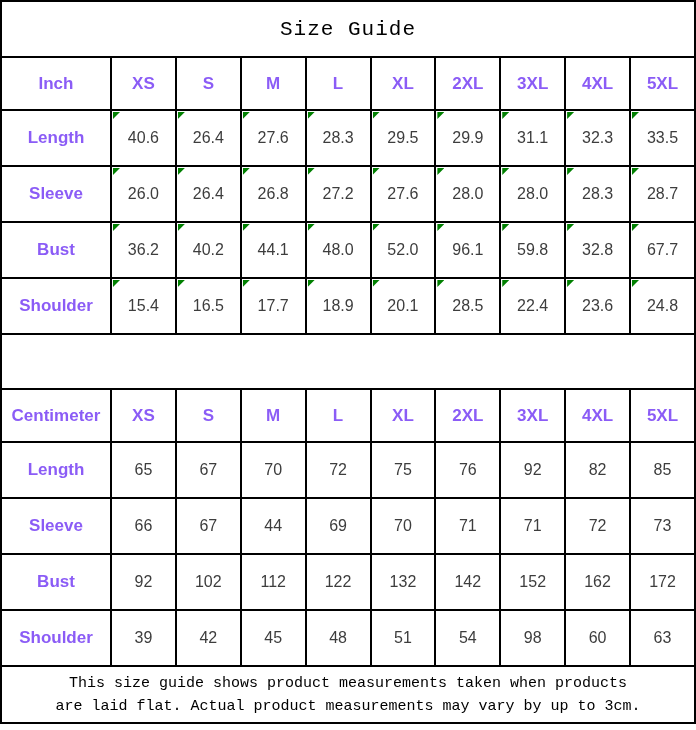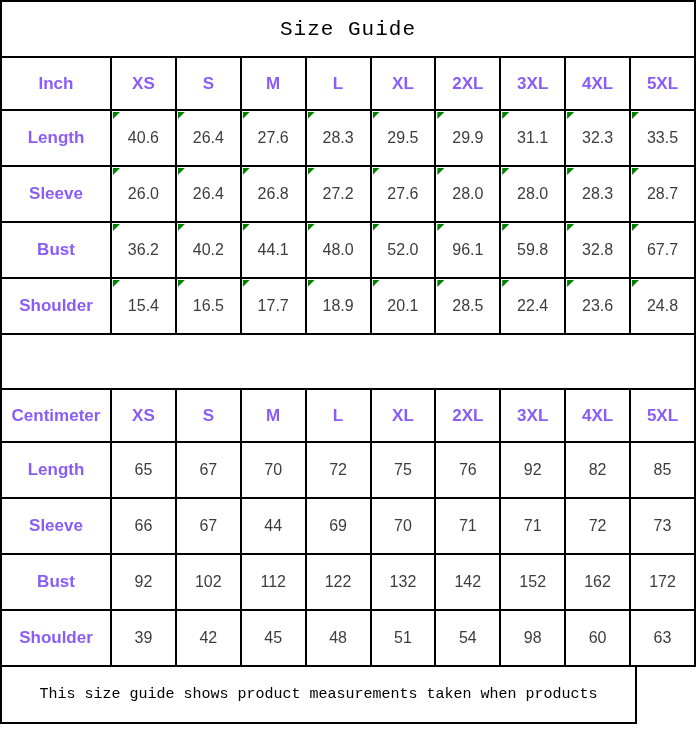--- a/index.html
+++ b/index.html
@@ -76,21 +76,21 @@
   .gap-row {
     box-sizing: border-box;
     width: 696px;
     height: 55px;
     border-left: 2px solid #000;
     border-right: 2px solid #000;
     background: #fff;
   }
   .footer-box {
     box-sizing: border-box;
-    width: 637px;
+    width: 696px;
     height: 59px;
     border: 2px solid #000;
     margin-top: -2px;
     display: flex;
     flex-direction: column;
     align-items: center;
     justify-content: center;
     font-family: "Liberation Mono", "DejaVu Sans Mono", monospace;
     font-size: 15px;
     line-height: 23px;
@@ -263,15 +263,16 @@
           <td><span>54</span></td>
           <td><span>98</span></td>
           <td><span>60</span></td>
           <td><span>63</span></td>
         </tr>
       </tbody>
     </table>
 
   <div class="footer-box">
     <span>This size guide shows product measurements taken when products</span>
+    <span>are laid flat. Actual product measurements may vary by up to 3cm.</span>
   </div>
 
 </div>
 
 </body></html>

